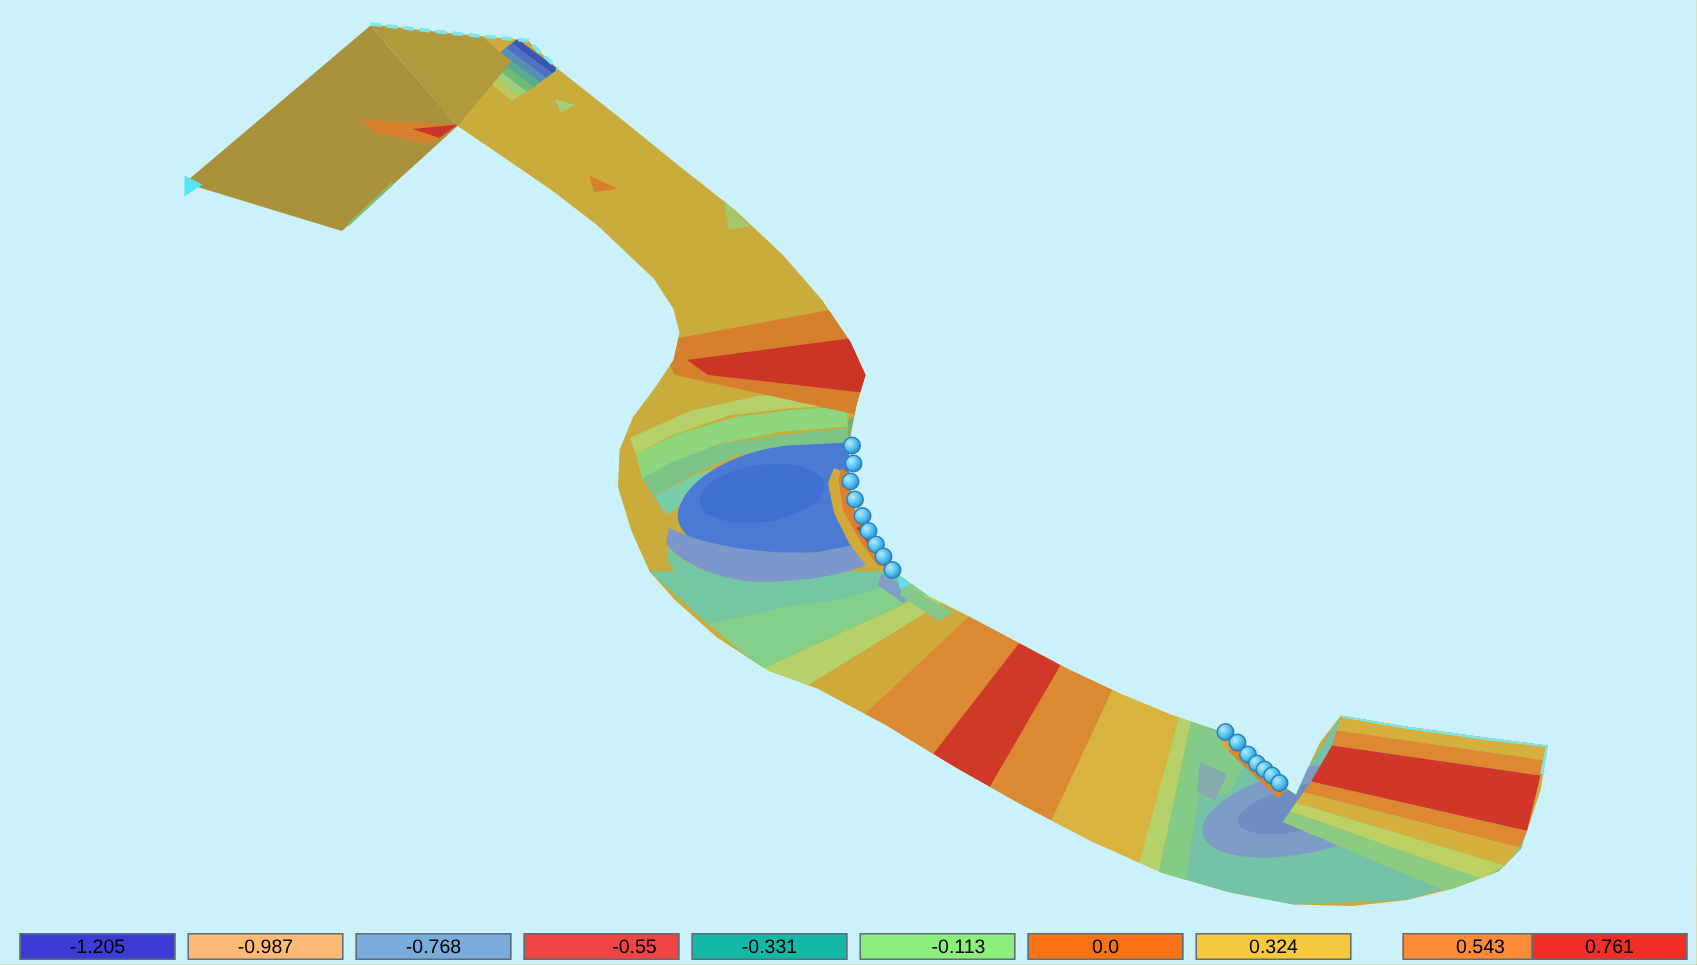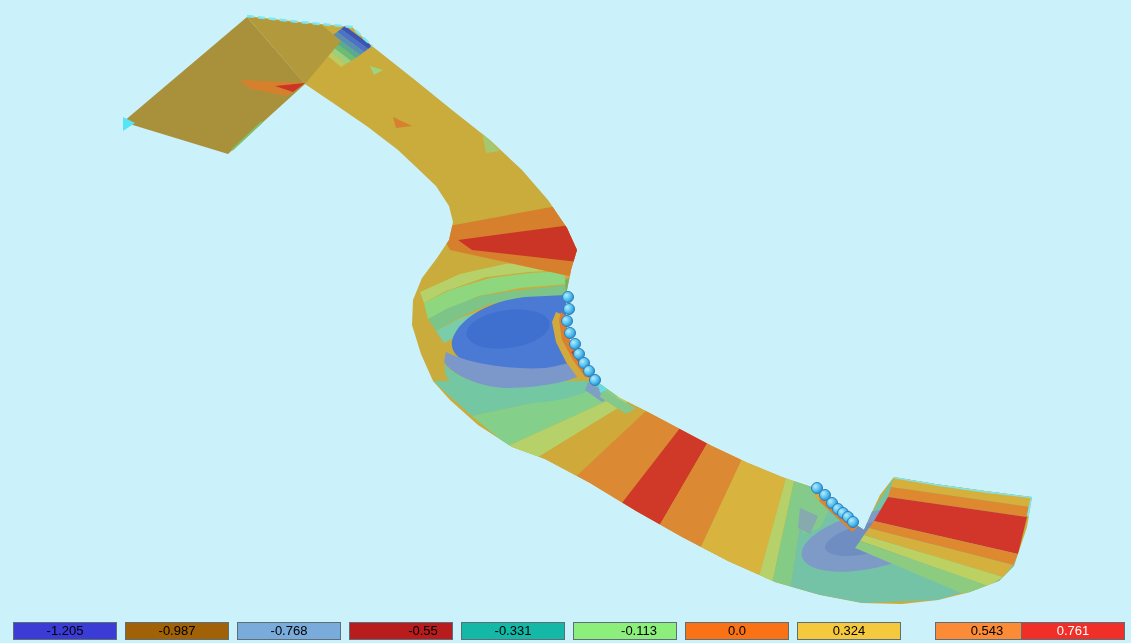--- a/index.html
+++ b/index.html
@@ -155,42 +155,42 @@
     <circle cx="843" cy="513" r="5.5" fill="url(#dotGrad)"></circle>
     <circle cx="848" cy="517" r="5.5" fill="url(#dotGrad)"></circle>
     <circle cx="853" cy="522" r="5.5" fill="url(#dotGrad)"></circle>
   </g>
 </svg>
 
 <div id="legend">
       <div class="legend-box" style="left: 13px; background: rgb(59, 59, 214); border-color: rgb(94, 110, 120);">
         <span class="legend-label" style="color: rgb(0, 0, 0);">-1.205</span>
       </div>
-      <div class="legend-box" style="left: 125px; background: #a16207; border-color: rgb(94, 110, 120);">
+      <div class="legend-box" style="left: 125px; background: #fdba74; border-color: rgb(94, 110, 120);">
         <span class="legend-label" style="color: rgb(0, 0, 0);">-0.987</span>
       </div>
       <div class="legend-box" style="left: 237px; background: rgb(121, 171, 219); border-color: rgb(94, 110, 120);">
         <span class="legend-label" style="color: rgb(0, 0, 0);">-0.768</span>
       </div>
-      <div class="legend-box" style="left: 349px; background: #b91c1c; border-color: rgb(94, 110, 120); padding-left: 44px;">
+      <div class="legend-box" style="left: 349px; background: #ef4444; border-color: rgb(94, 110, 120); padding-left: 44px;">
         <span class="legend-label" style="color: rgb(0, 0, 0);">-0.55</span>
       </div>
       <div class="legend-box" style="left: 461px; background: #14b8a6; border-color: rgb(94, 110, 120);">
         <span class="legend-label" style="color: rgb(0, 0, 0);">-0.331</span>
       </div>
       <div class="legend-box" style="left: 573px; background: rgb(140, 238, 123); border-color: rgb(94, 110, 120); padding-left: 28px;">
         <span class="legend-label" style="color: rgb(0, 0, 0);">-0.113</span>
       </div>
       <div class="legend-box" style="left: 685px; background: #f97316; border-color: rgb(94, 110, 120);">
         <span class="legend-label" style="color: rgb(0, 0, 0);">0.0</span>
       </div>
       <div class="legend-box" style="left: 797px; background: rgb(245, 201, 62); border-color: rgb(94, 110, 120); text-align: right;">
         <span class="legend-label" style="color: rgb(0, 0, 0);">0.324</span>
       </div>
       <div class="legend-box" style="left: 935px; background: rgb(251, 139, 55); border-color: rgb(94, 110, 120);">
         <span class="legend-label" style="color: rgb(0, 0, 0);">0.543</span>
       </div>
       <div class="legend-box" style="left: 1021px; background: rgb(240, 47, 40); border-color: rgb(94, 110, 120);">
-        <span class="legend-label" style="color: #ffffff;">0.761</span>
+        <span class="legend-label" style="color: #000000;">0.761</span>
       </div>
     </div>
 
 </div>
 
 </body></html>

